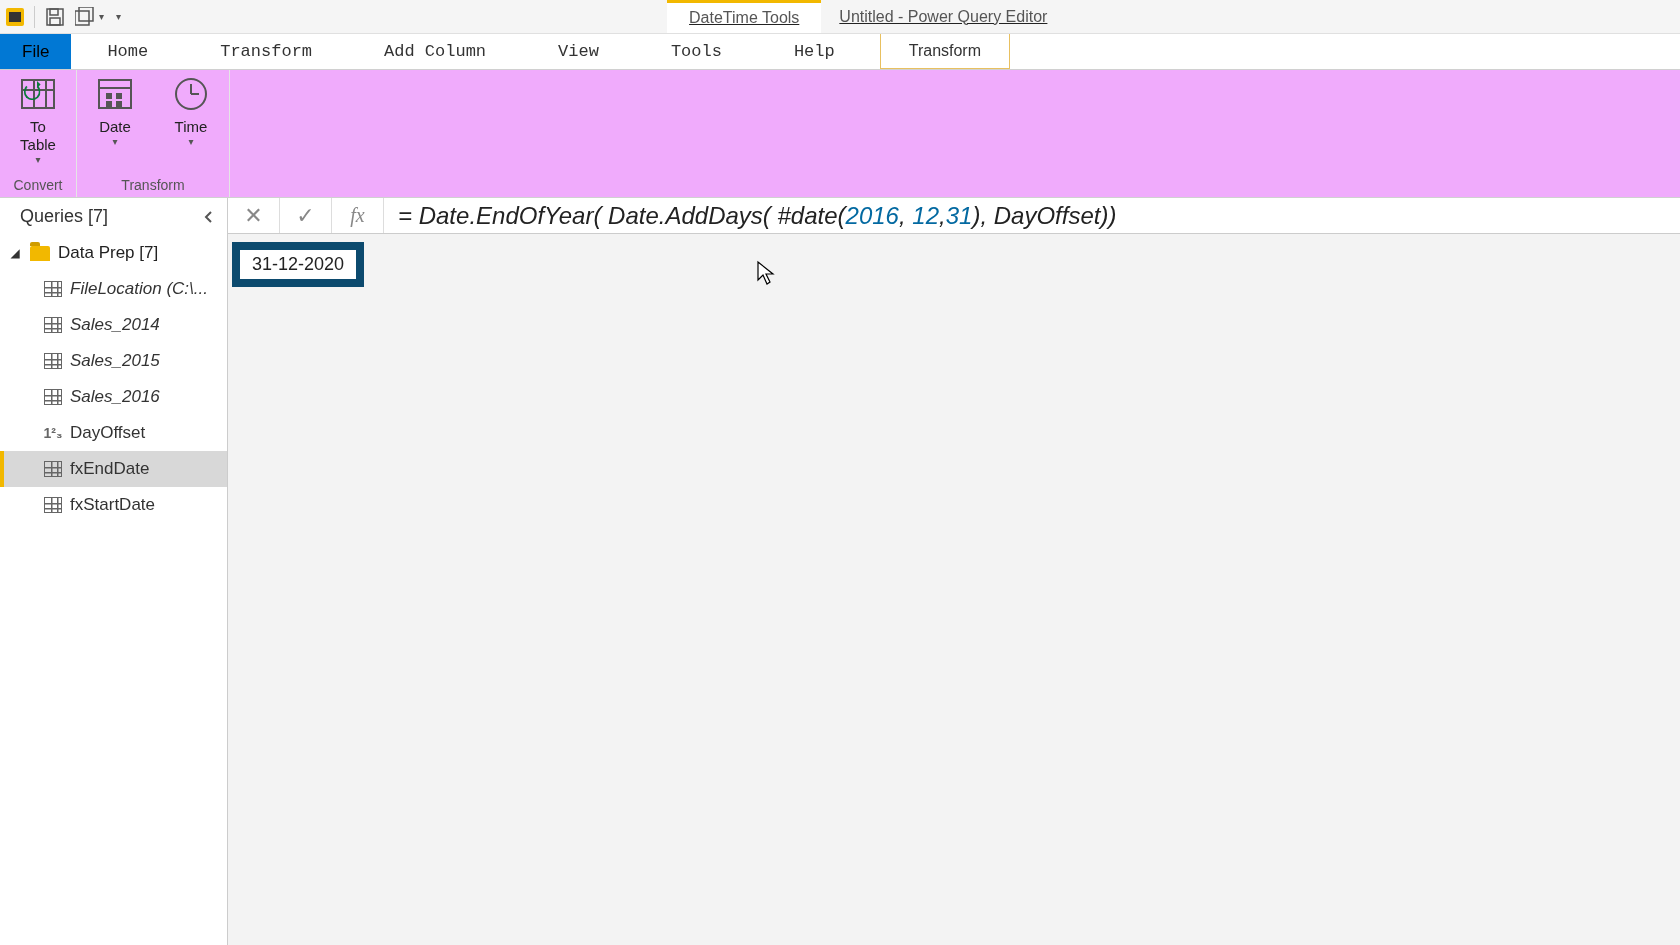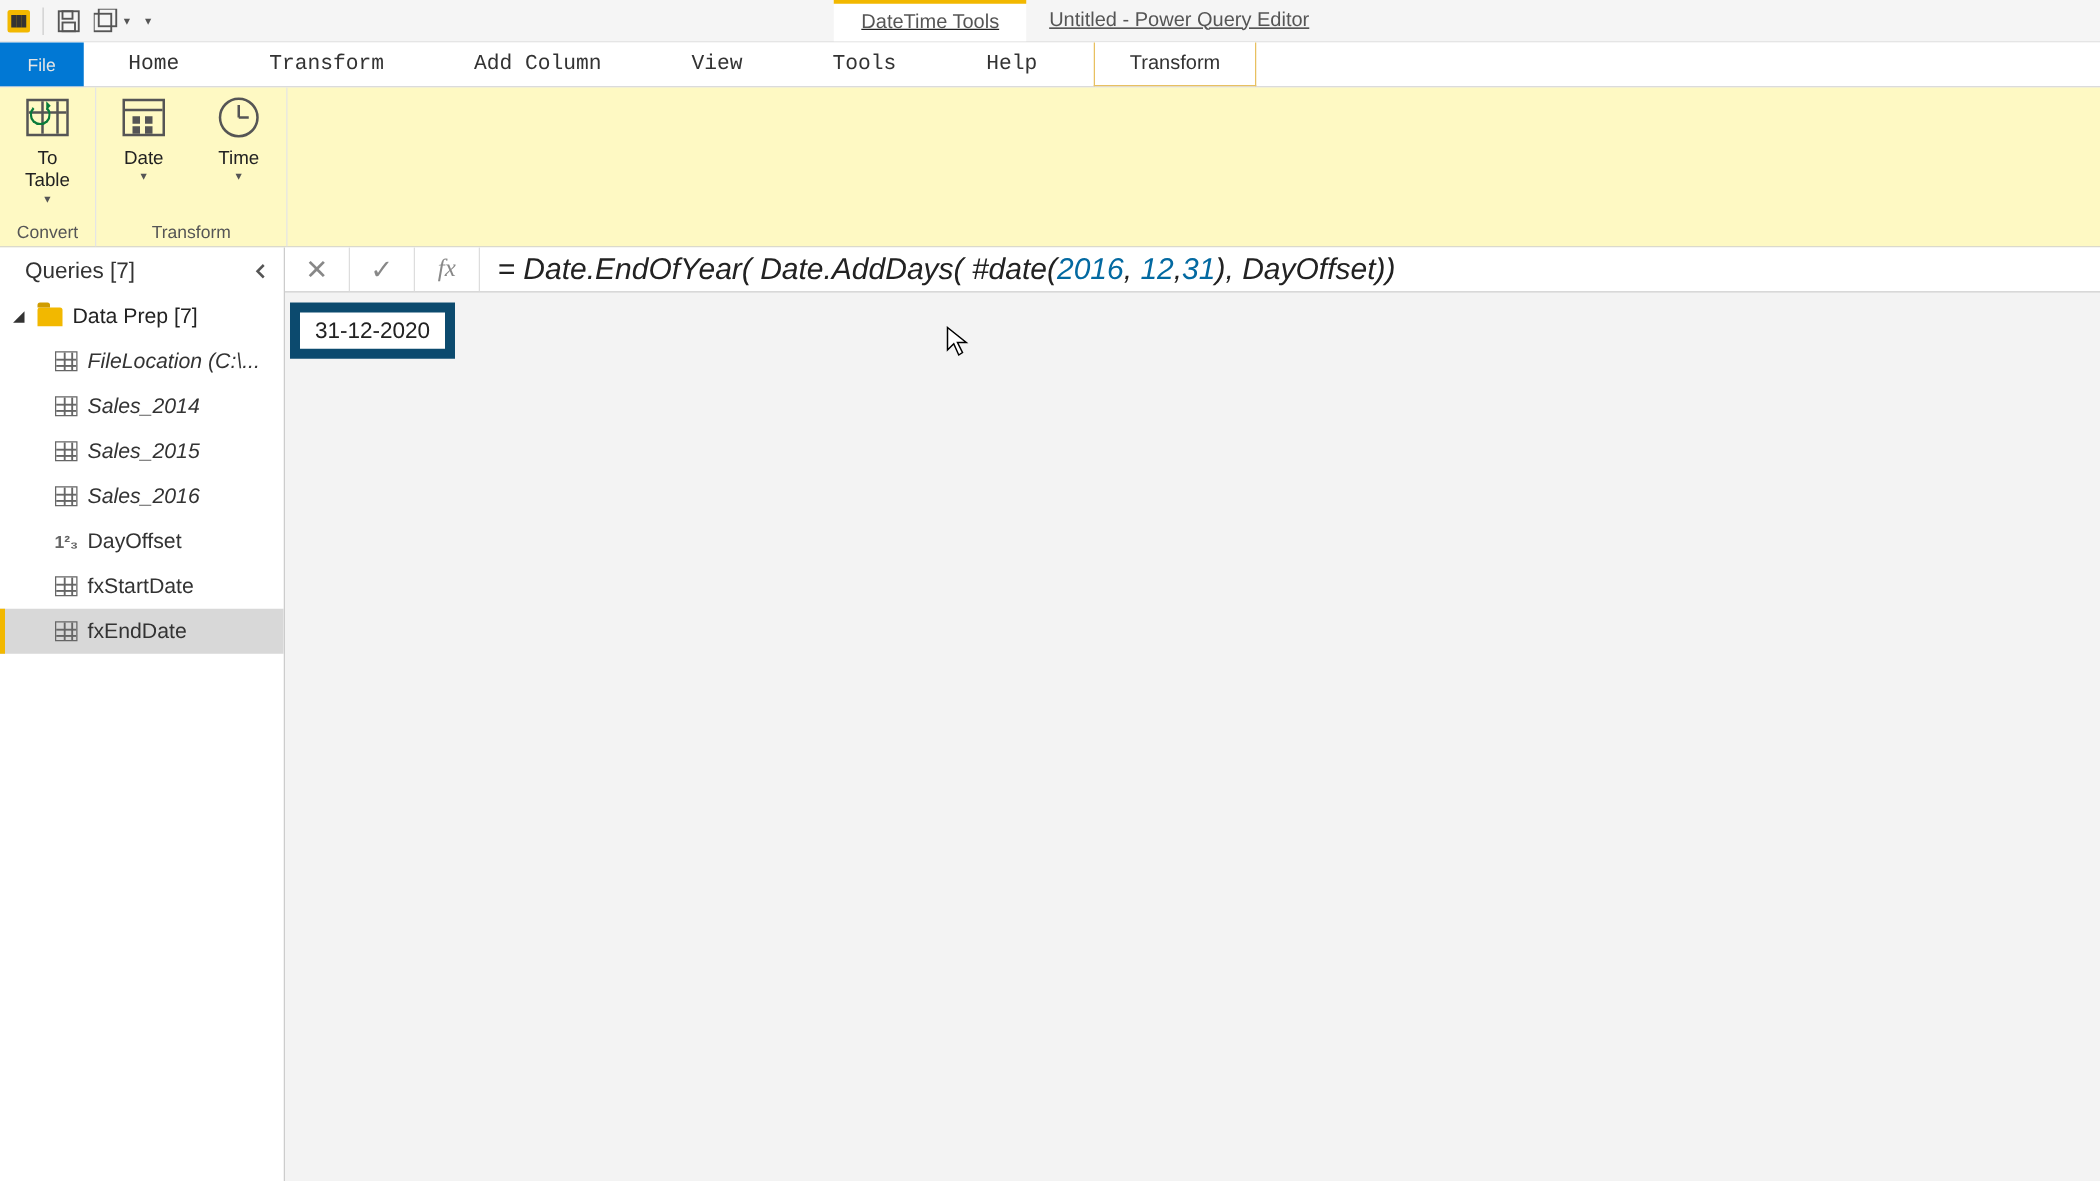--- a/index.html
+++ b/index.html
@@ -13,30 +13,30 @@
 .qat-sep { width: 1px; height: 22px; background: #ccc; }
 .qat-btn { height: 100%; display: flex; align-items: center; cursor: pointer; }
 .qat-drop { font-size: 10px; color: #555; margin-left: 2px; }
 .title-center { flex: 1; display: flex; align-items: center; height: 100%; text-decoration: underline; }
 .context-tab-title { padding: 0 22px; height: 100%; display: flex; align-items: center; color: #555; background: #fff; border-top: 3px solid #f2b800; margin-left: 540px; }
 .window-title { padding-left: 18px; color: #555; }
 
 
 .ribbon-tabs { height: 36px; display: flex; align-items: stretch; border-bottom: 1px solid #d0d0d0; background: #fff; }
 .file-tab {
-  background: #0178d4; color: #e5e5e5; padding: 0 22px; display: flex; align-items: center; cursor: pointer; font-size: 14px;
+  background: #0178d4; color: #000000; padding: 0 22px; display: flex; align-items: center; cursor: pointer; font-size: 17px;
 }
 .rtab { padding: 0 36px; display: flex; align-items: center; cursor: pointer; color: #333; font-size: 17px; font-family: Liberation Mono, monospace; }
 .context-tab {
   background: #fff; color: #333; border: 1px solid #e8c060; border-top: none; padding: 0 28px;
   display: flex; align-items: center; cursor: pointer; margin-left: -1px;
 }
 
 
-.ribbon { height: 128px; background: #fef9c3; border-bottom: 1px solid #d0d0d0; display: flex; }
+.ribbon { height: 128px; background: #f0abfc; border-bottom: 1px solid #d0d0d0; display: flex; }
 .rgroup { display: flex; flex-direction: column; border-right: 1px solid #e5e5e5; padding: 4px 6px 0 6px; }
 .rgroup-row { display: flex; gap: 12px; flex: 1; align-items: flex-start; }
 .rgroup-title { text-align: center; font-size: 14px; color: #555; padding-bottom: 4px; }
 .big-btn { width: 64px; text-align: center; cursor: pointer; font-size: 15px; line-height: 1.2; }
 .big-btn .icon-slot { height: 40px; display: flex; align-items: center; justify-content: center; margin-bottom: 4px; }
 .drop-caret { font-size: 10px; color: #555; display: block; }
 
 
 .icon-table { width: 34px; height: 30px; border: 2px solid #555; background:
   linear-gradient(#555,#555) 0 8px/100% 2px no-repeat,
@@ -205,27 +205,27 @@
         <span>Sales_2015</span>
       </div>
       <div class="query-row italic">
         <span class="q-icon"></span>
         <span>Sales_2016</span>
       </div>
       <div class="query-row">
         <span class="q-icon-num">1²₃</span>
         <span>DayOffset</span>
       </div>
+      <div class="query-row selected">
+        <span class="q-icon"></span>
+        <span>fxEndDate</span>
+      </div>
       <div class="query-row">
         <span class="q-icon"></span>
         <span>fxStartDate</span>
-      </div>
-      <div class="query-row selected">
-        <span class="q-icon"></span>
-        <span>fxEndDate</span>
       </div>
 
     </div>
   </div>
 
   <div class="main-area">
     <div class="formula-bar">
       <div class="fb-btn">
           <span class="fb-x">✕</span>
         </div>

